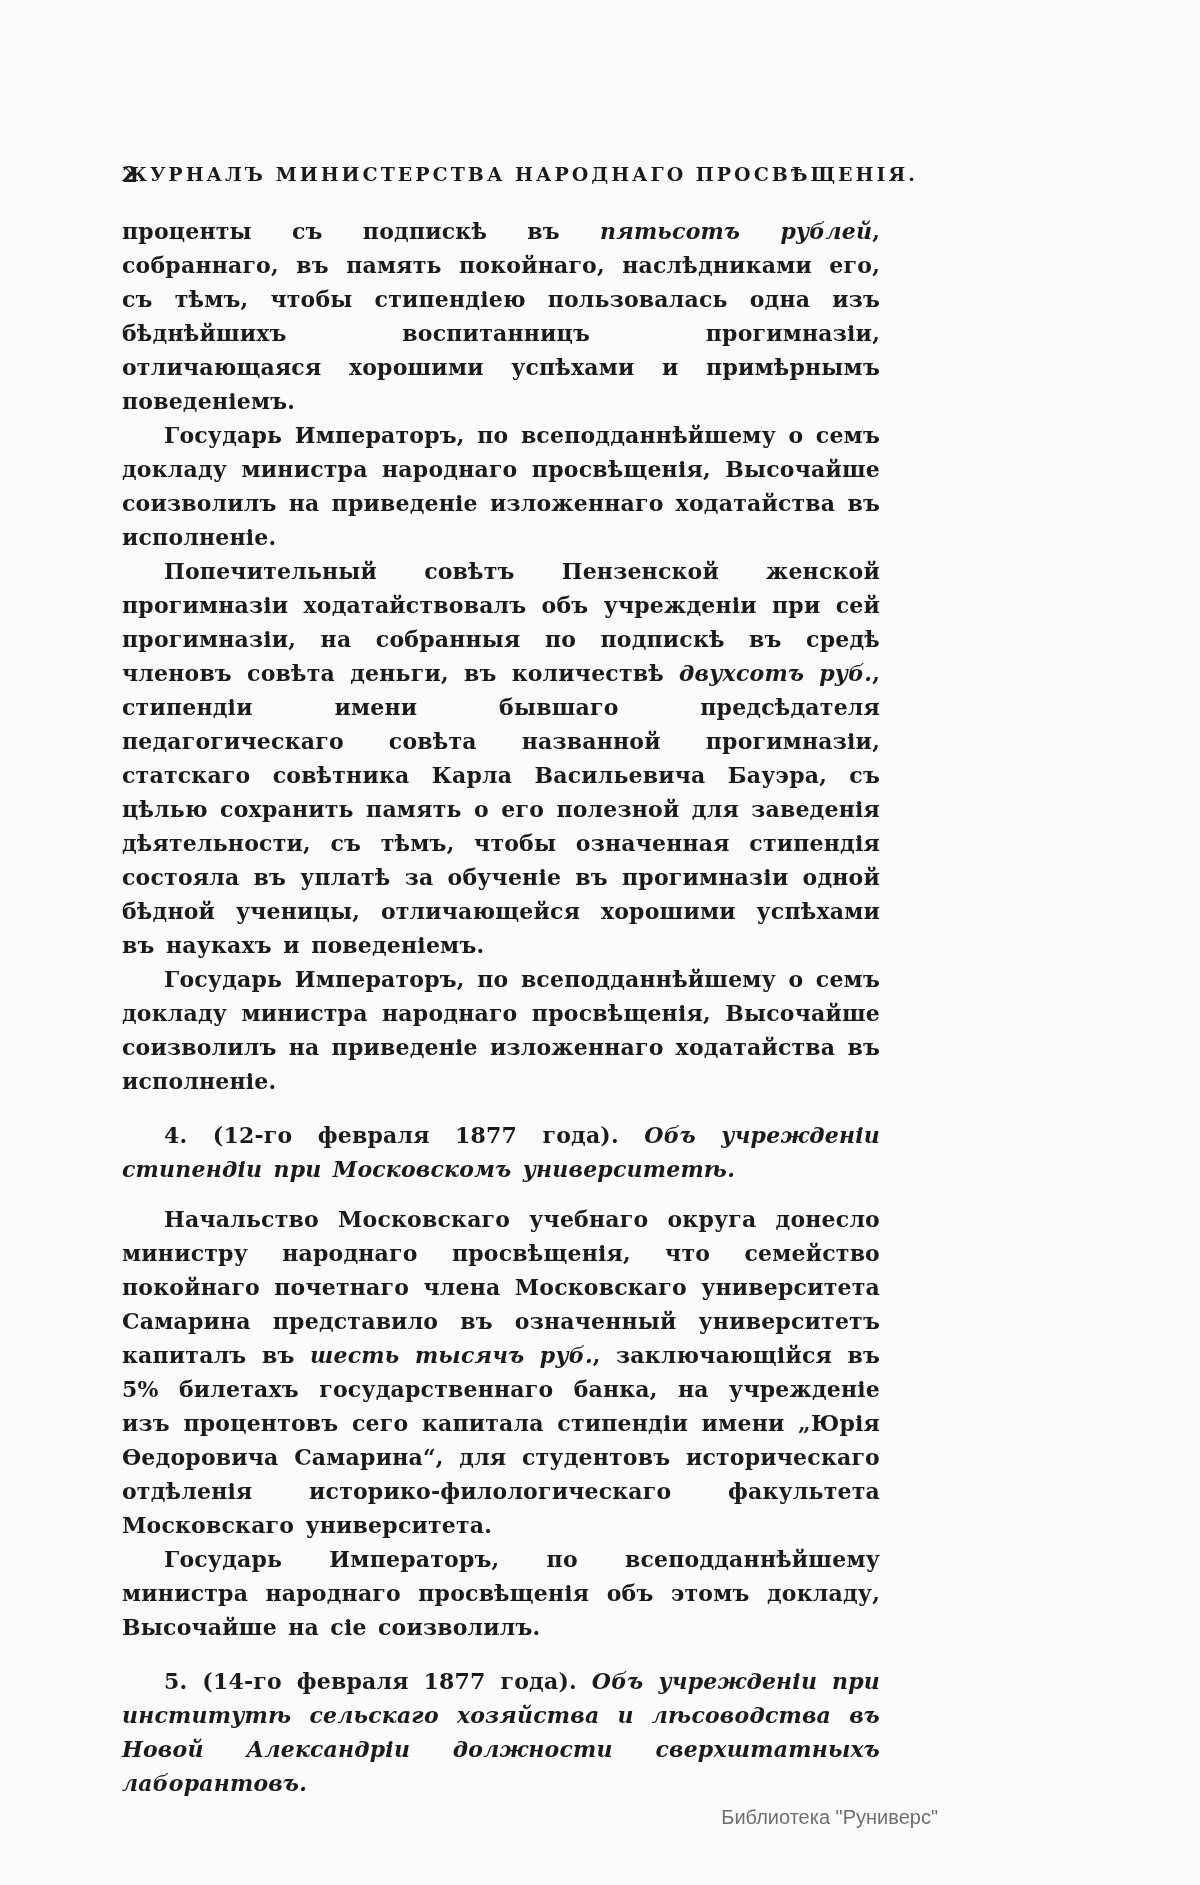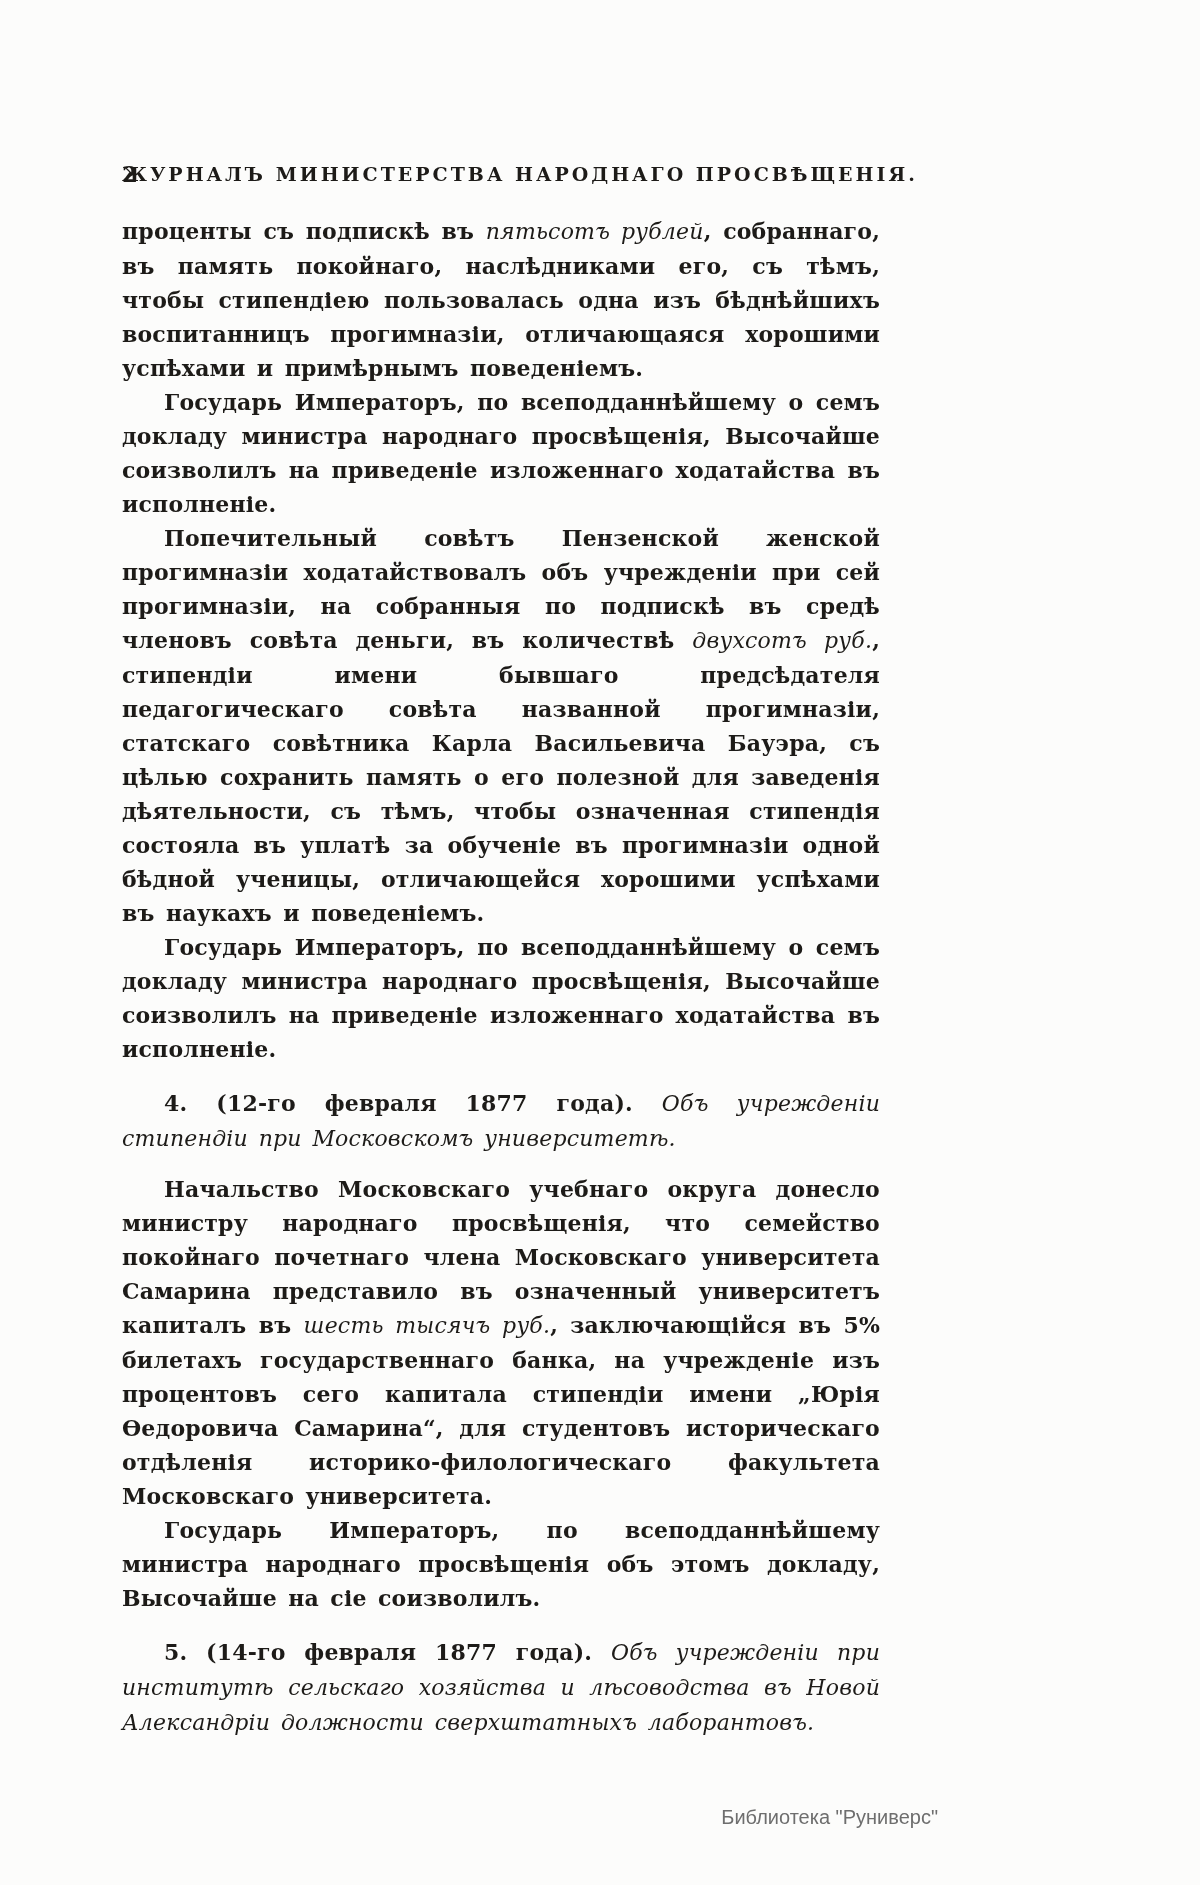--- a/index.html
+++ b/index.html
@@ -38,21 +38,21 @@
     font-size: 22px;
     font-weight: 700;
     line-height: 34px;
     text-align: justify;
     letter-spacing: 0.2px;
     word-spacing: 3.5px;
   }
   .text-block p { margin: 0; text-indent: 42px; }
   .text-block p.continuation { text-indent: 0; }
   .text-block p.section-heading { margin: 20px 0 16px 0; }
-  .text-block em { font-style: italic; font-weight: 400; }
+  .text-block em { font-style: italic; font-weight: 700; }
   .watermark {
     position: absolute;
     top: 1806px;
     right: 262px;
     font-family: "Liberation Sans", "DejaVu Sans", sans-serif;
     font-size: 20px;
     font-weight: 400;
     color: var(--wm, #6e6e6e);
     white-space: nowrap;
   }

